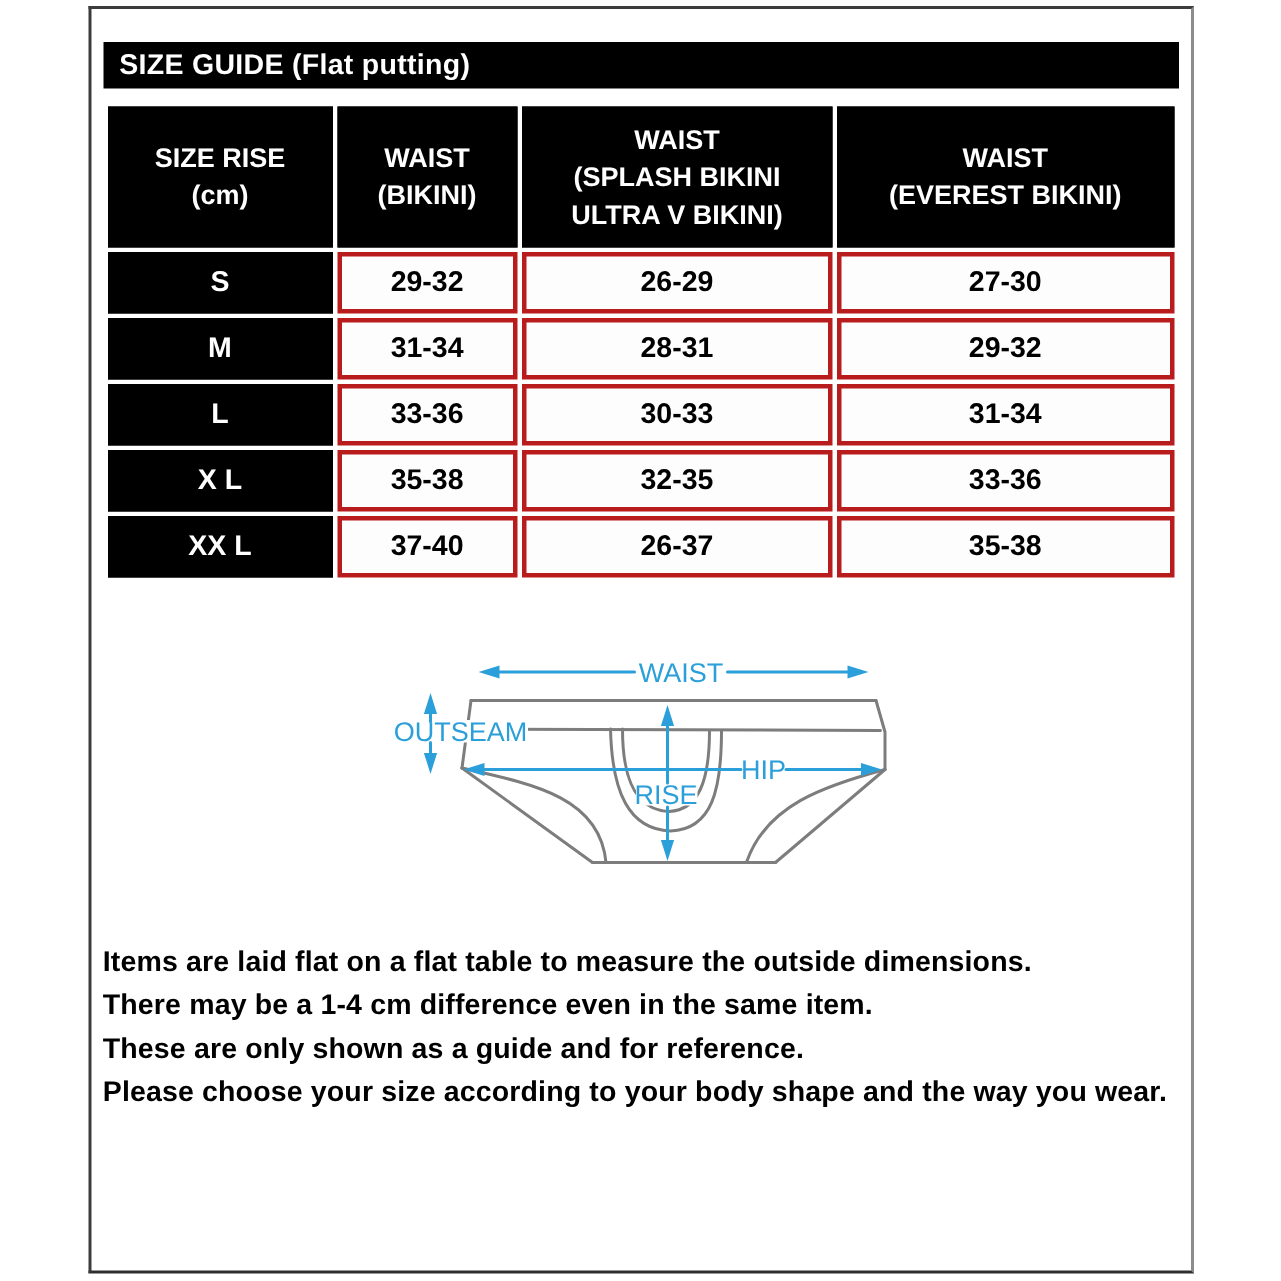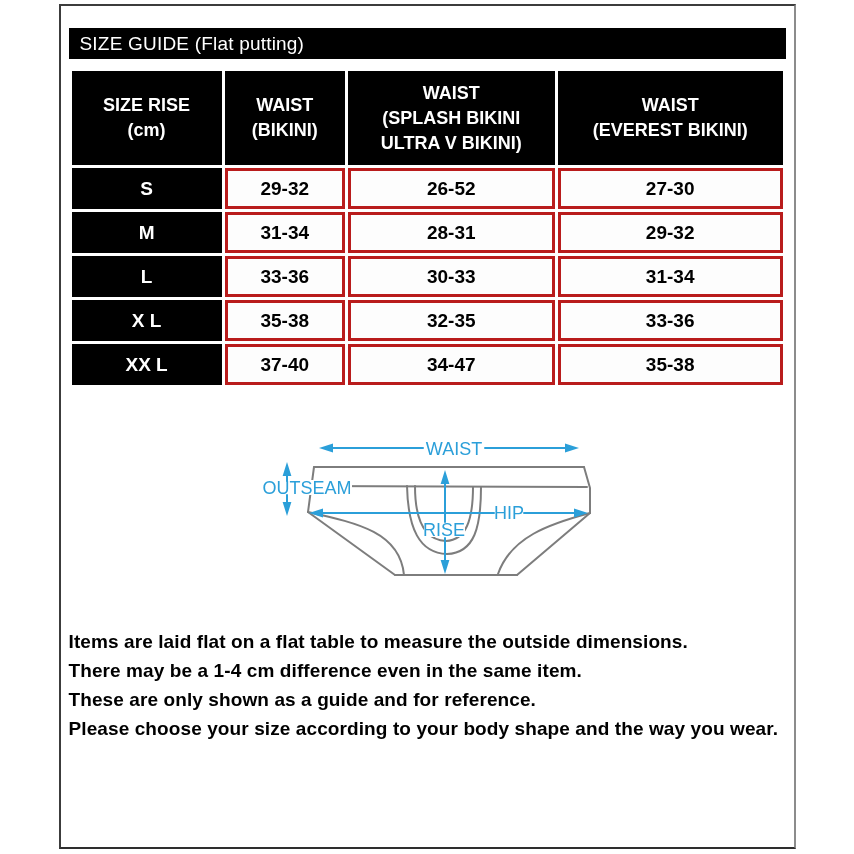--- a/index.html
+++ b/index.html
@@ -18,21 +18,21 @@
     border-bottom: 2px solid #2e2e2e;
     border-right: 2px solid #8c8c8c;
     overflow: hidden;
   }
   .title-bar {
     margin: 22px 8px 0 8px;
     height: 31px;
     background: #000000;
     color: #ffffff;
     font-size: 19px;
-    font-weight: normal;
+    font-weight: bold;
     line-height: 31px;
     padding-left: 11px;
     letter-spacing: 0.2px;
   }
   table.size-table {
     margin: 9px auto 0 auto;
     width: 717px;
     border-collapse: separate;
     border-spacing: 3px;
     table-layout: fixed;
@@ -116,21 +116,21 @@
 (SPLASH BIKINI
 ULTRA V BIKINI)</th>
         <th>WAIST
 (EVEREST BIKINI)</th>
       </tr>
     </thead>
     <tbody>
       <tr>
         <td class="size-cell">S</td>
         <td>29-32</td>
-        <td>26-52</td>
+        <td>26-29</td>
         <td>27-30</td>
       </tr>
       <tr>
         <td class="size-cell">M</td>
         <td>31-34</td>
         <td>28-31</td>
         <td>29-32</td>
       </tr>
       <tr>
         <td class="size-cell">L</td>
@@ -140,21 +140,21 @@
       </tr>
       <tr>
         <td class="size-cell">X L</td>
         <td>35-38</td>
         <td>32-35</td>
         <td>33-36</td>
       </tr>
       <tr>
         <td class="size-cell">XX L</td>
         <td>37-40</td>
-        <td>34-47</td>
+        <td>26-37</td>
         <td>35-38</td>
       </tr>
     </tbody>
   </table>
 
   <div class="diagram-wrap">
     <svg width="340" height="160" viewBox="0 0 340 160">
 
       <g fill="none" stroke-width="2" stroke-linejoin="round" stroke-linecap="round" stroke="#7d7d7d">
         <path d="M57,42 H327"></path>

